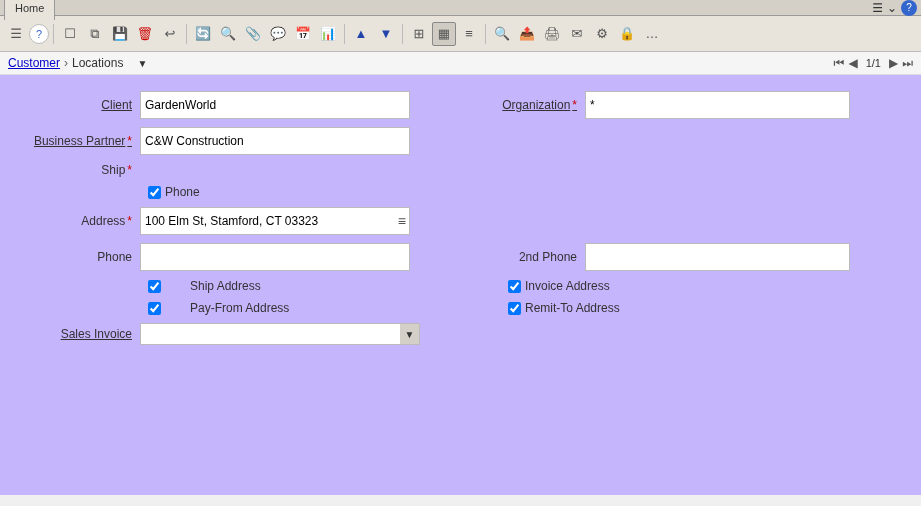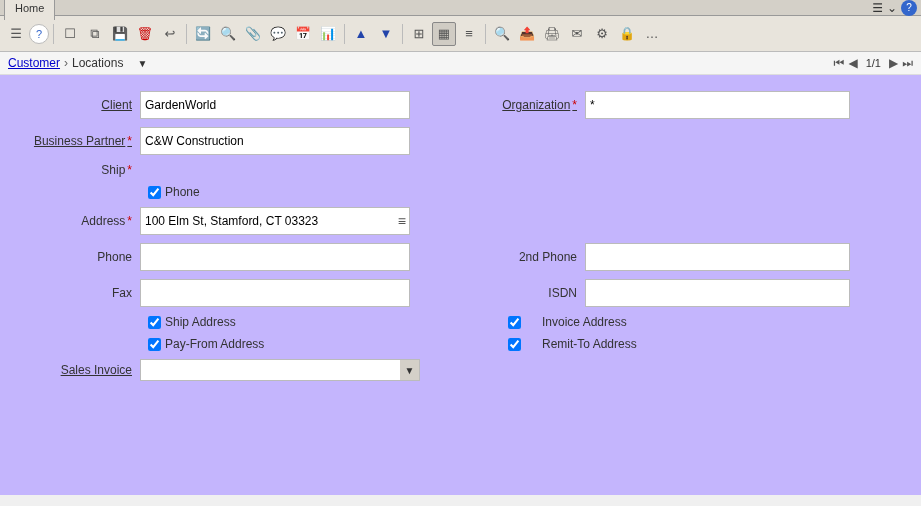--- a/index.html
+++ b/index.html
@@ -106,24 +106,24 @@
     .address-icon {
       position: absolute; right: 4px; top: 50%; transform: translateY(-50%);
       font-size: 14px; color: #555; cursor: pointer;
     }
 
     
     .checkbox-pair {
       display: flex; align-items: center; margin-bottom: 8px;
     }
     .checkbox-left {
-      display: flex; align-items: center; margin-left: 128px; min-width: 200px;
+      display: flex; align-items: center; margin-left: 128px; min-width: 200px; gap: 25px;
     }
     .checkbox-right {
-      display: flex; align-items: center; margin-left: 160px; gap: 17px;
+      display: flex; align-items: center; margin-left: 160px;
     }
     .checkbox-left input, .checkbox-right input { margin-right: 4px; }
 
     
     .sales-row { display: flex; align-items: center; margin-bottom: 8px; }
     .select-input {
       border: 1px solid #bbb; background: #fff; padding: 2px 4px;
       font-size: 12px; height: 22px; width: 260px;
     }
     .dropdown-arrow {
@@ -243,28 +243,20 @@
 
     <div class="form-row">
       <div class="label">Phone</div>
       <input class="input-text input-wide" type="text" style="">
       <div class="right-group">
         <div class="right-label">2nd Phone</div>
         <input class="input-text input-full-right" type="text" style="">
       </div>
     </div>
 
-    <div class="form-row">
-      <div class="label">Fax</div>
-      <input class="input-text input-wide" type="text" style="">
-      <div class="right-group">
-        <div class="right-label">ISDN</div>
-        <input class="input-text input-full-right" type="text" style="">
-      </div>
-    </div>
 
     <div class="checkbox-pair">
       <div class="checkbox-left">
         <input type="checkbox" id="ship-check" checked="" style="">
         <label for="ship-check">Ship Address</label>
       </div>
       <div class="checkbox-right">
         <input type="checkbox" id="invoice-check" checked="" style="">
         <label for="invoice-check">Invoice Address</label>
       </div>

